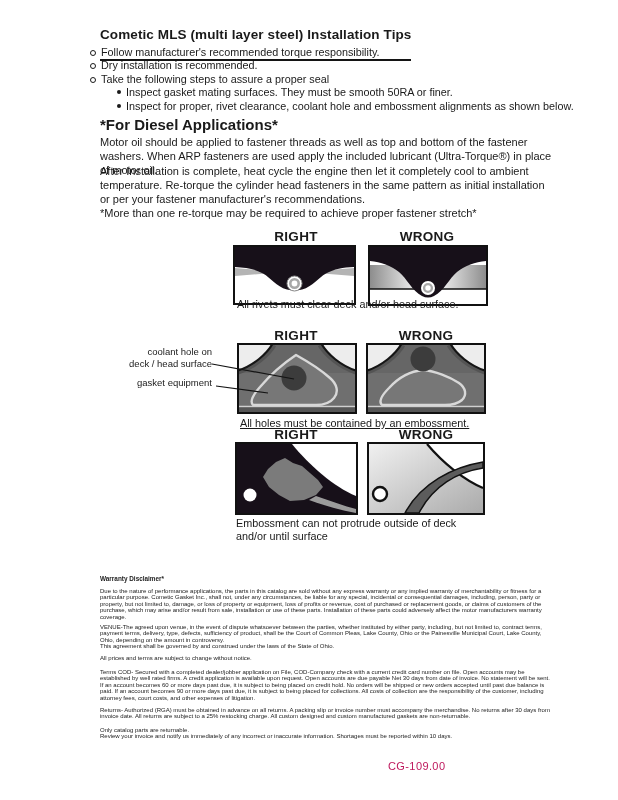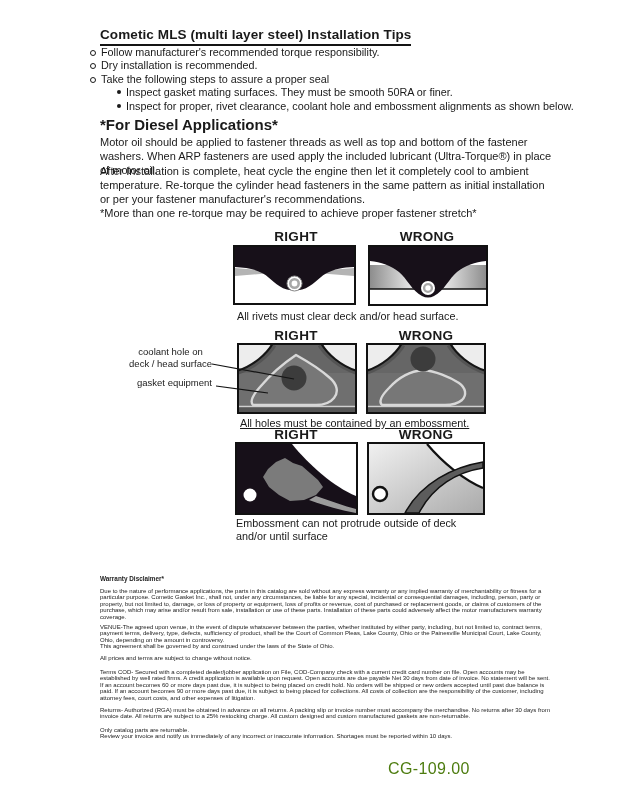--- a/index.html
+++ b/index.html
@@ -1,35 +1,35 @@
 <!DOCTYPE html>
 <html><head>
 <meta charset="utf-8">
 <style>
   html,body{margin:0;padding:0;background:#fff;}
   .page{position:relative;width:618px;height:800px;background:#ffffff;overflow:hidden;
         font-family:"Liberation Sans","DejaVu Sans",sans-serif;color:#1a1a1a;}
   .abs{position:absolute;}
   .title{left:100px;top:27px;font-size:13.5px;font-weight:bold;border-bottom:2px solid #141414;
-         padding-bottom:2px;letter-spacing:.1px;}
+         padding-bottom:17px;letter-spacing:.1px;}
   .tips{left:90px;top:46px;width:500px;font-size:10.8px;line-height:13.4px;}
   .tip{display:flex;align-items:flex-start;}
   .tip.sub{margin-left:27px;}
   .ob{flex:0 0 auto;width:4px;height:4px;border:1px solid #1a1a1a;border-radius:50%;margin:4px 5px 0 0;}
   .fb{flex:0 0 auto;width:4px;height:4px;background:#1a1a1a;border-radius:50%;margin:4px 5px 0 0;}
   .dheading{left:100px;top:116px;font-size:15px;font-weight:bold;}
   .para{left:100px;width:456px;font-size:11px;line-height:14px;}
   .lbl{font-size:13.5px;font-weight:700;letter-spacing:.3px;transform:translateX(-50%);}
   .dbox{border:0;}
   .cap{font-size:10.8px;line-height:13px;}
-  .sidelab{font-size:9.5px;line-height:11.5px;text-align:center;}
+  .sidelab{font-size:9.5px;line-height:11.5px;text-align:right;}
   .fine{font-size:6px;line-height:6.4px;color:#222;width:454px;}
   .fine p{margin:0;}
   .fineh{font-size:6.4px;font-weight:bold;color:#222;}
-  .pgcode{font-size:16px;color:#4d7c0f;letter-spacing:.4px;}
+  .pgcode{font-size:11px;color:#be185d;letter-spacing:.4px;}
   svg{display:block;}
 </style>
 </head>
 <body>
 
 <div class="page">
 
   <div class="abs title">Cometic MLS (multi layer steel) Installation Tips</div>
 
   <div class="abs tips">
@@ -86,21 +86,21 @@
     </defs>
     <rect x="0" y="0" width="120" height="61" fill="#ffffff"></rect>
     <rect x="2" y="20" width="116" height="24" fill="url(#gDeck)"></rect>
     <line x1="2" y1="44" x2="118" y2="44" stroke="#111" stroke-width="1.6"></line>
     <path d="M2,2 H118 V16 C107,17 97,20.5 89,27 C81,33.5 76,46 66,51 C62,53 58,53 54,51 C44,46 39,33.5 31,27 C23,20.5 13,17 2,16 Z" fill="#171019"></path>
     <circle cx="60" cy="43" r="7" fill="#ffffff"></circle>
     <circle cx="60" cy="43" r="3.9" fill="none" stroke="#a8a8a8" stroke-width="2.4"></circle>
     <rect x="1" y="1" width="118" height="59" fill="none" stroke="#111" stroke-width="2"></rect>
   </svg>
 
-  <div class="abs cap" style="left:237px;top:310px;">All rivets must clear deck and/or head surface.</div>
+  <div class="abs cap" style="left:237px;top:298px;">All rivets must clear deck and/or head surface.</div>
 
   <div class="abs lbl" style="left:296px;top:328px;">RIGHT</div>
   <div class="abs lbl" style="left:426px;top:328px;">WRONG</div>
 
   <div class="abs sidelab" style="right:406px;top:346px;">
     <div>coolant hole on</div>
     <div>deck / head surface</div>
   </div>
   <div class="abs sidelab" style="right:406px;top:377px;">gasket equipment</div>
 

